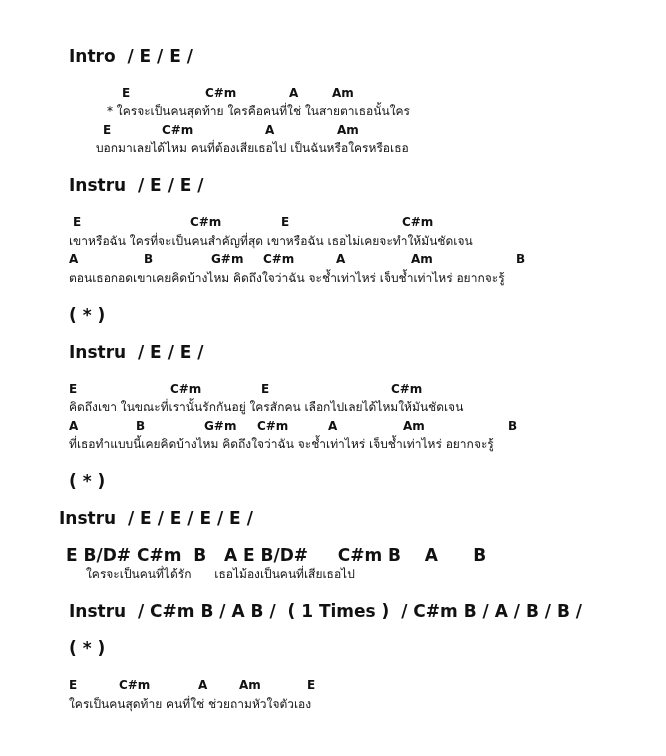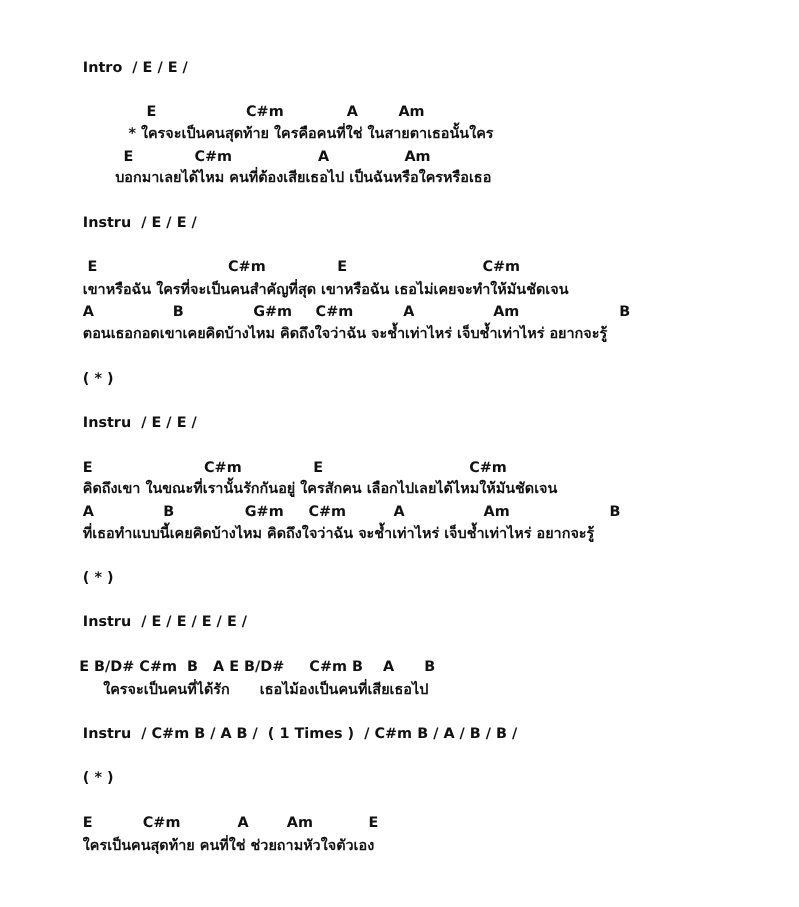--- a/index.html
+++ b/index.html
@@ -1,20 +1,20 @@
 <!DOCTYPE html>
 <html><head>
 <meta charset="utf-8">
 <style>
   html, body { margin:0; padding:0; background:#ffffff; }
   body { width:666px; height:756px; position:relative; overflow:hidden;
          font-family:"DejaVu Sans", "Liberation Sans", sans-serif; color:#111111; }
   .ln { position:absolute; white-space:pre; line-height:16px; }
-  .b { font-weight:bold; font-size:12px; }
-  .r { font-size:12px;font-weight:bold; }
+  .b { font-weight:bold; font-size:17px; }
+  .r { font-size:12px; }
   .ch { position:absolute; white-space:pre; font-weight:bold; font-size:12px; line-height:16px; }
 </style>
 </head>
 <body>
 
 <div>
 
   <div class="ln b" style="left:69px;top:48px">Intro  / E / E /</div>
 
   <div></div>
@@ -33,21 +33,21 @@
 
   <div class="ln b" style="left:69px;top:344px">Instru  / E / E /</div>
 
   <div></div>
   <div class="ln r" style="left:69px;top:399px">คิดถึงเขา ในขณะที่เรานั้นรักกันอยู่ ใครสักคน เลือกไปเลยได้ไหมให้มันชัดเจน</div>
   <div></div>
   <div class="ln r" style="left:69px;top:436px">ที่เธอทำแบบนี้เคยคิดบ้างไหม คิดถึงใจว่าฉัน จะช้ำเท่าไหร่ เจ็บช้ำเท่าไหร่ อยากจะรู้</div>
 
   <div class="ln b" style="left:69px;top:473px">( * )</div>
 
-  <div class="ln b" style="left:69px;top:510px">Instru  / E / E / E / E /</div>
+  <div class="ln b" style="left:59px;top:510px">Instru  / E / E / E / E /</div>
 
   <div class="ln b" style="left:66px;top:547px">E B/D# C#m  B   A E B/D#     C#m B    A      B</div>
   <div class="ln r" style="left:86px;top:566px">ใครจะเป็นคนที่ได้รัก      เธอไม้องเป็นคนที่เสียเธอไป</div>
 
   <div class="ln b" style="left:69px;top:603px">Instru  / C#m B / A B /  ( 1 Times )  / C#m B / A / B / B /</div>
 
   <div class="ln b" style="left:69px;top:640px">( * )</div>
 
   <div></div>
   <div class="ln r" style="left:69px;top:696px">ใครเป็นคนสุดท้าย คนที่ใช่ ช่วยถามหัวใจตัวเอง</div>

